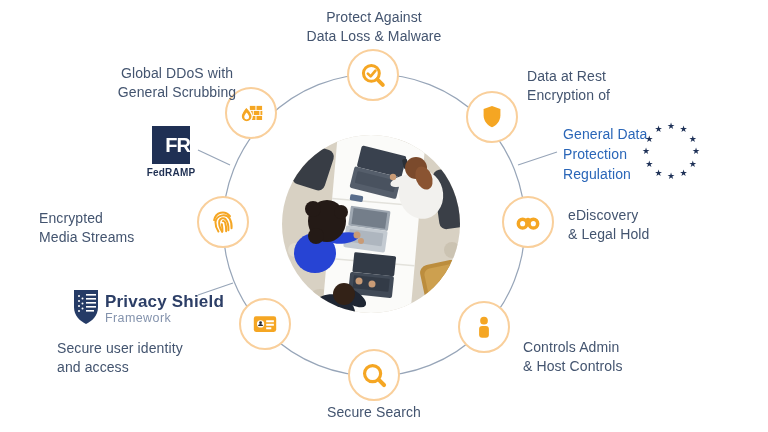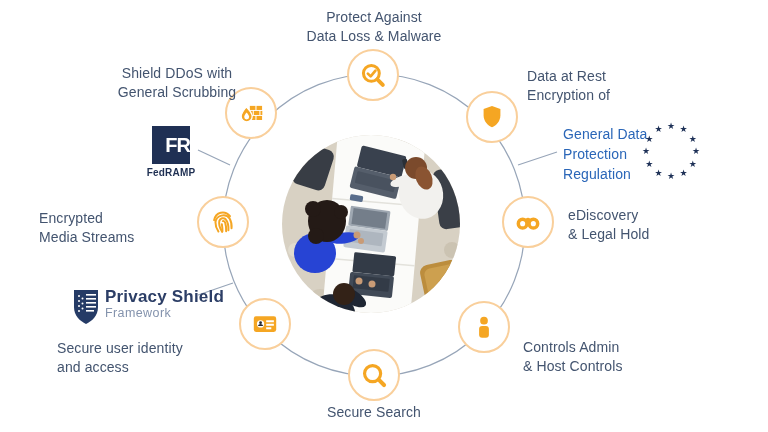--- a/index.html
+++ b/index.html
@@ -12,21 +12,21 @@
   .label{position:absolute;color:#43546F;font-size:14px;line-height:19px;letter-spacing:.1px;}
   .label.center{text-align:center;}
   .label.right{text-align:left;}
   .label.blue{color:#2A66B8;line-height:20px;}
   .stars{position:absolute;left:640px;top:120px;width:64px;height:64px;}
   .stars span{position:absolute;font-size:9px;color:#1E3157;line-height:9px;}
   .fedramp{position:absolute;left:146px;top:126px;width:50px;text-align:center;}
   .fr-box{width:38px;height:38px;background:#1F3054;margin:0 auto;display:flex;align-items:center;justify-content:flex-end;}
   .fr-abbr{color:#fff;font-size:20px;font-weight:bold;letter-spacing:-1px;}
   .fr-name{margin-top:3px;font-size:10px;font-weight:bold;color:#1E2F52;letter-spacing:.2px;}
-  .pshield{position:absolute;left:72px;top:287px;display:flex;align-items:flex-start;}
+  .pshield{position:absolute;left:72px;top:287px;display:flex;align-items:flex-end;}
   .ps-text{margin-left:5px;}
   .ps-title{font-size:17px;font-weight:600;color:#2C3E66;line-height:19px;letter-spacing:.2px;}
   .ps-sub{font-size:12.5px;color:#8493AD;line-height:14px;letter-spacing:.4px;}
 </style>
 </head>
 <body>
 
 <div class="stage">
 
   <svg class="base" width="768" height="432" viewBox="0 0 768 432">
@@ -185,21 +185,21 @@
       <path d="M8.2 11.6 C6.9 13.2 6.2 14.2 6.2 15.4 A2.1 2.1 0 0 0 10.4 15.4 C10.4 14.2 9.6 13.2 8.2 11.6 Z" fill="#FFFFFF"></path>
     </svg>
   </div>
 
   <div class="label center" style="left:264px;top:8px;width:220px">
     <div>Protect Against</div>
     <div>Data Loss &amp; Malware</div>
   </div>
 
   <div class="label center" style="left:92px;top:64px;width:170px">
-    <div>Shield DDoS with</div>
+    <div>Global DDoS with</div>
     <div>General Scrubbing</div>
   </div>
 
   <div class="label" style="left:527px;top:67px;width:150px">
     <div>Data at Rest</div>
     <div>Encryption of</div>
   </div>
 
   <div class="label blue" style="left:563px;top:124px;width:110px">
     <div>General Data</div>

